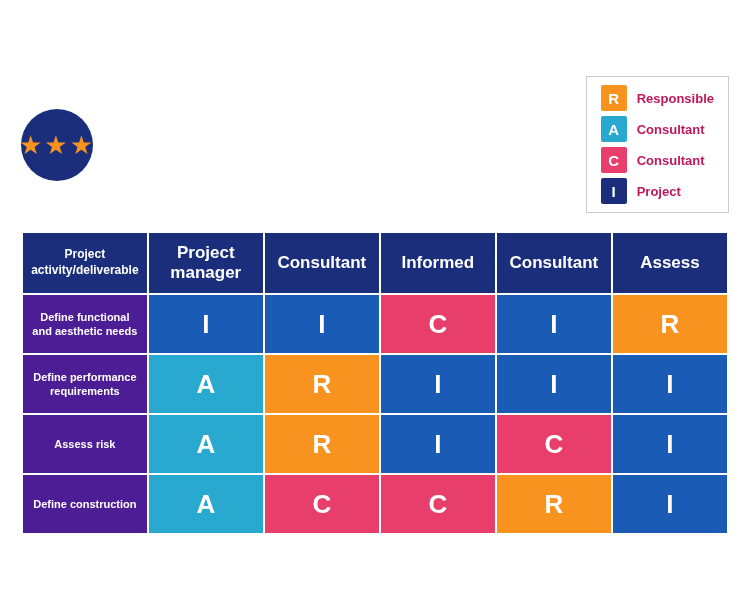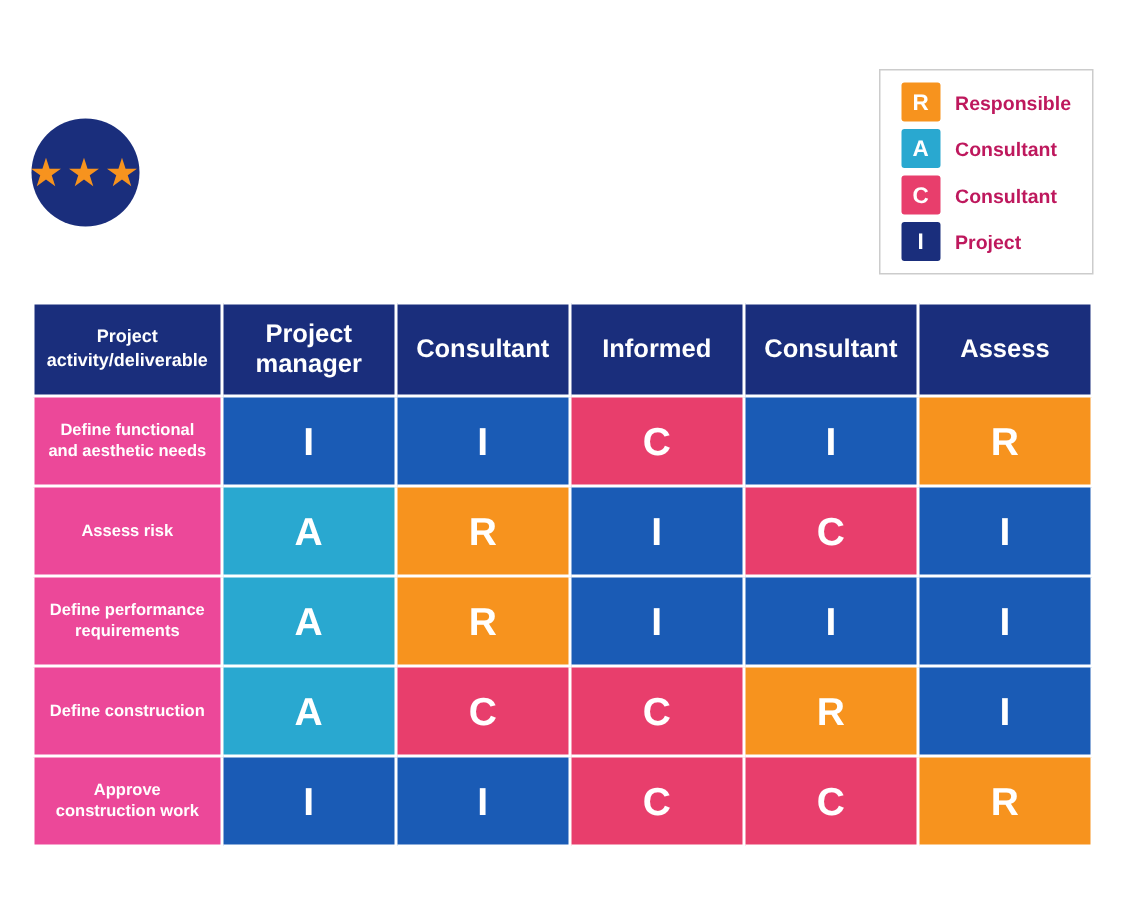--- a/index.html
+++ b/index.html
@@ -98,21 +98,21 @@
       font-size: 17px;
       padding: 10px 6px;
       font-weight: 700;
     }
     .raci-table thead th.col-activity {
       font-size: 12px;
       line-height: 1.3;
     }
     
     .raci-table tbody td.activity-col {
-      background: #ec4899;
+      background: #4c1d95;
       color: #fff;
       font-size: 11px;
       font-weight: 700;
       padding: 8px 6px;
       line-height: 1.3;
       width: 100px;
     }
     
     .raci-table tbody td.data-cell {
       font-size: 26px;
@@ -179,46 +179,38 @@
     <tbody id="table-body">
     <tr>
           <td class="activity-col">Define functional and aesthetic needs</td>
           <td class="data-cell bg-blue">I</td>
           <td class="data-cell bg-blue">I</td>
           <td class="data-cell bg-pink">C</td>
           <td class="data-cell bg-blue">I</td>
           <td class="data-cell bg-orange">R</td>
         </tr>
         <tr>
+          <td class="activity-col">Define performance requirements</td>
+          <td class="data-cell bg-teal">A</td>
+          <td class="data-cell bg-orange">R</td>
+          <td class="data-cell bg-blue">I</td>
+          <td class="data-cell bg-blue">I</td>
+          <td class="data-cell bg-blue">I</td>
+        </tr>
+        <tr>
           <td class="activity-col">Assess risk</td>
           <td class="data-cell bg-teal">A</td>
           <td class="data-cell bg-orange">R</td>
           <td class="data-cell bg-blue">I</td>
           <td class="data-cell bg-pink">C</td>
-          <td class="data-cell bg-blue">I</td>
-        </tr>
-        <tr>
-          <td class="activity-col">Define performance requirements</td>
-          <td class="data-cell bg-teal">A</td>
-          <td class="data-cell bg-orange">R</td>
-          <td class="data-cell bg-blue">I</td>
-          <td class="data-cell bg-blue">I</td>
           <td class="data-cell bg-blue">I</td>
         </tr>
         <tr>
           <td class="activity-col">Define construction</td>
           <td class="data-cell bg-teal">A</td>
           <td class="data-cell bg-pink">C</td>
           <td class="data-cell bg-pink">C</td>
           <td class="data-cell bg-orange">R</td>
           <td class="data-cell bg-blue">I</td>
         </tr>
-        <tr>
-          <td class="activity-col">Approve construction work</td>
-          <td class="data-cell bg-blue">I</td>
-          <td class="data-cell bg-blue">I</td>
-          <td class="data-cell bg-pink">C</td>
-          <td class="data-cell bg-pink">C</td>
-          <td class="data-cell bg-orange">R</td>
-        </tr>
       </tbody>
   </table>
 </div>
 
 </body></html>

